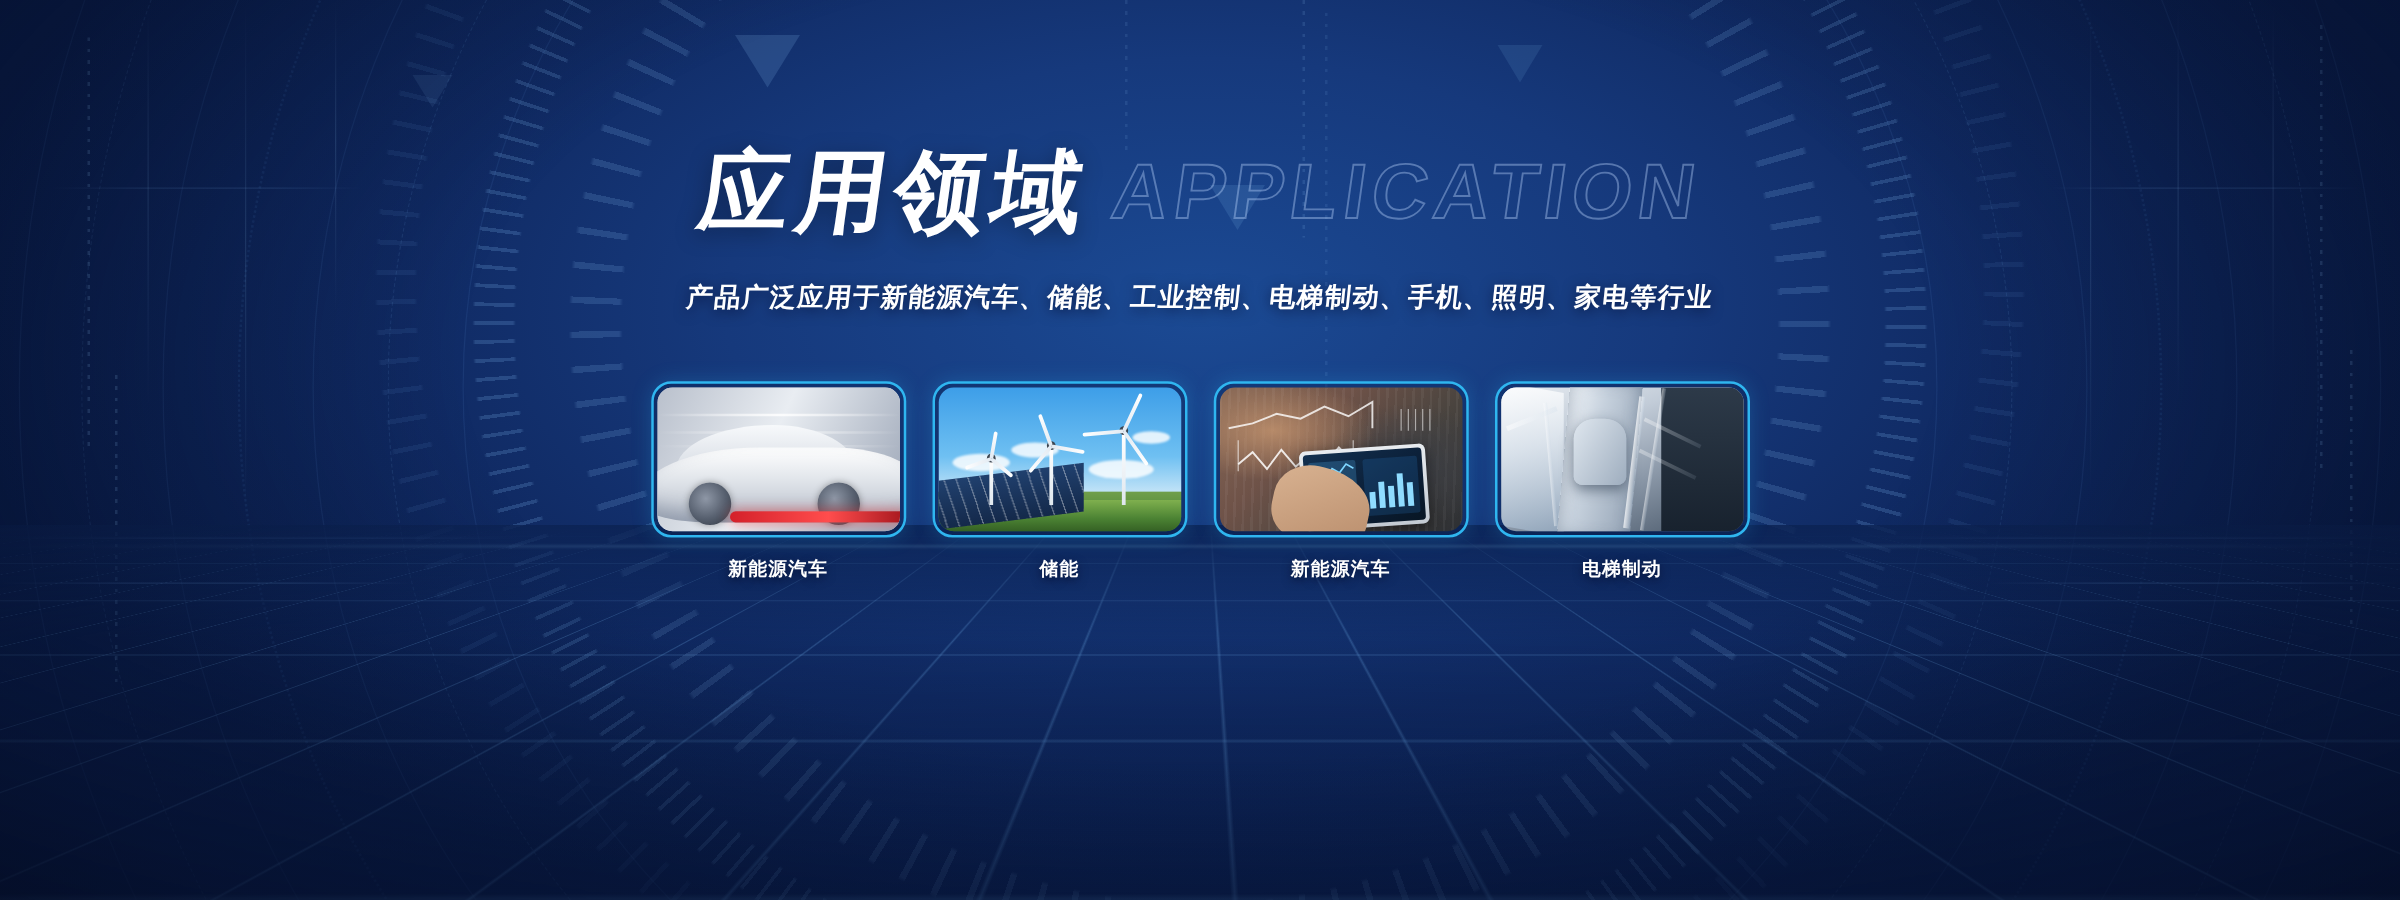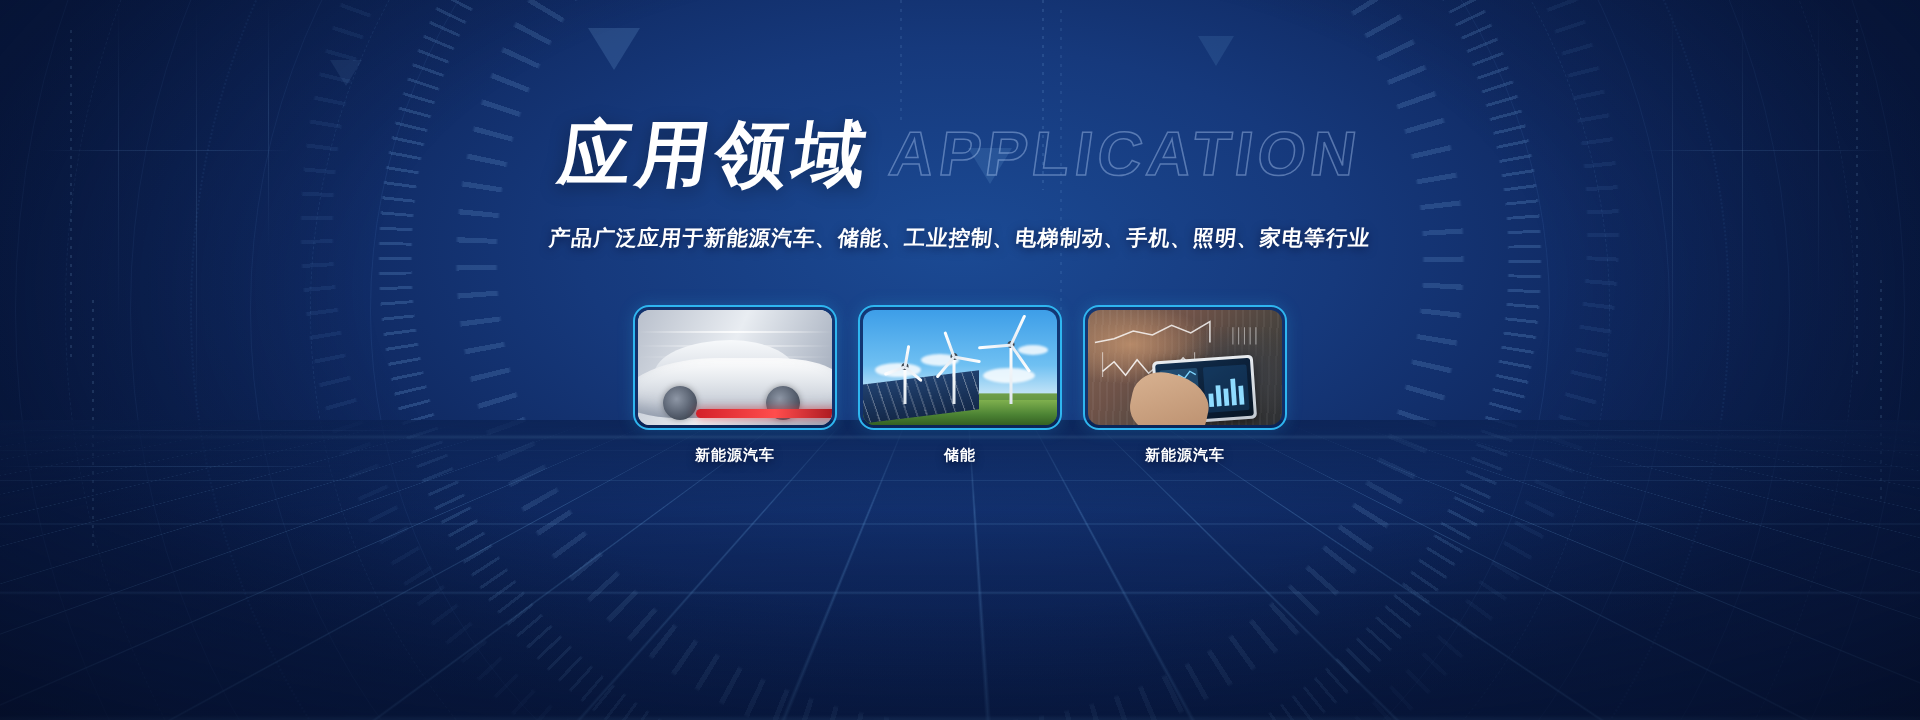--- a/index.html
+++ b/index.html
@@ -485,17 +485,34 @@
                   <line x1="26" y1="50" x2="36" y2="50" stroke="#7fd6ff" stroke-width="1"></line>
                 </svg>
               </div>
             </div>
             <div class="hand"></div>
           </div>
         </div>
         <div class="card-label">新能源汽车</div>
       </div>
 
+      <div class="card">
+        <div class="card-frame">
+          <div class="thumb sc-elev">
+            <div class="dark"></div>
+            <div class="glass" style="left:0;top:0;width:26%;height:100%;transform:skewY(10deg);"></div>
+            <div class="shaft"></div>
+            <div class="cab"></div>
+            <div class="beam" style="left:54%;top:6%;width:5px;height:92%;transform:rotate(7deg);"></div>
+            <div class="beam" style="left:62%;top:0%;width:3px;height:100%;transform:rotate(9deg);opacity:.7;"></div>
+            <div class="beam" style="left:20%;top:10%;width:3px;height:86%;transform:rotate(-5deg);opacity:.6;"></div>
+            <div class="beam" style="left:2%;top:20%;width:22%;height:4px;transform:rotate(-22deg);opacity:.7;"></div>
+            <div class="beam" style="left:58%;top:30%;width:26%;height:3px;transform:rotate(26deg);opacity:.5;"></div>
+            <div class="beam" style="left:56%;top:52%;width:26%;height:3px;transform:rotate(26deg);opacity:.45;"></div>
+          </div>
+        </div>
+        <div class="card-label">电梯制动</div>
+      </div>
 
 
     </div>
   </div>
 </div>
 
 </body></html>

